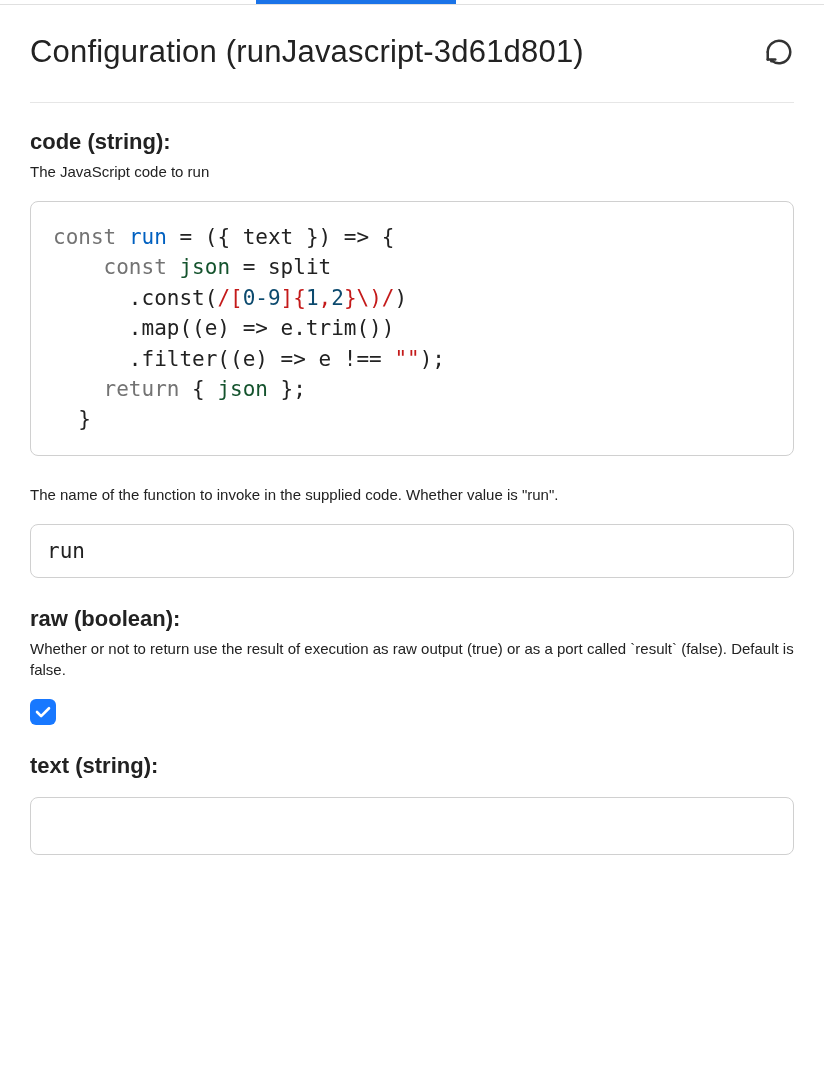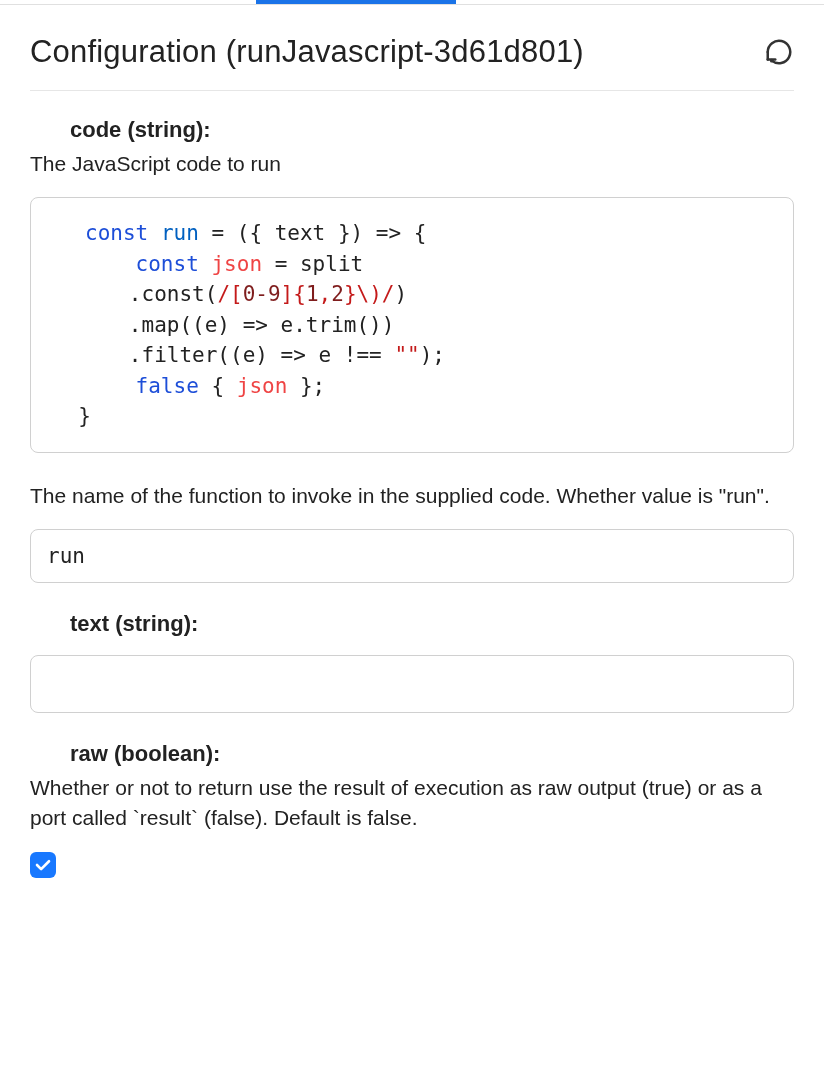--- a/index.html
+++ b/index.html
@@ -19,21 +19,21 @@
       border-top: 1px solid #e0e0e0;
       height: 4px;
     }
     .panel {
       padding: 26px 30px;
     }
     .panel-header {
       display: flex;
       align-items: center;
       justify-content: space-between;
-      padding-bottom: 20px;
+      padding-bottom: 32px;
       border-bottom: 1px solid #e6e6e6;
       margin-bottom: 26px;
     }
     .panel-title {
       font-size: 31px;
       font-weight: 500;
       letter-spacing: 0.2px;
       color: #222;
     }
     .refresh-icon {
@@ -41,44 +41,43 @@
       cursor: pointer;
       display: inline-flex;
       align-items: center;
       justify-content: center;
     }
     .section { margin-bottom: 28px; }
     .sec-header {
       font-size: 22px;
       font-weight: 700;
       margin-bottom: 6px;
-      margin-left: 40px;
     }
     .sec-desc {
-      font-size: 21px;
+      font-size: 15px;
       color: #222;
       line-height: 1.45;
       margin-bottom: 18px;
     }
     .code-box {
       border: 1px solid #d0d0d0;
       border-radius: 8px;
       padding: 20px 22px 20px 22px;
       font-family: ui-monospace, SFMono-Regular, Menlo, Consolas, monospace;
       font-size: 21px;
       line-height: 1.45;
       white-space: pre;
       color: #222;
       overflow-x: auto;
     }
     
-    .kw   { color: #1d4ed8; margin-left: 32px; }   
+    .kw   { color: #737373; }   
     .var1 { color: #0060c0; }   
-    .var2 { color: #ef4444; }   
-    .num  { color: #7f1d1d; }
+    .var2 { color: #14532d; }   
+    .num  { color: #0c4a6e; }
     .regex{ color: #c41a1a; }
     .str  { color: #c41a1a; }
 
     .input-box {
       width: 100%;
       border: 1px solid #d0d0d0;
       border-radius: 8px;
       padding: 14px 16px;
       font-family: ui-monospace, SFMono-Regular, Menlo, Consolas, monospace;
       font-size: 21px;
@@ -127,39 +126,39 @@
   </div>
 
   <div class="section">
     <div class="sec-header">code (string):</div>
     <div class="sec-desc">The JavaScript code to run</div>
     <div class="code-box"><span class="kw">const</span> <span class="var1">run</span><span> = ({ text }) =&gt; {</span>
     <span class="kw">const</span> <span class="var2">json</span><span> = split</span>
       <span>.const(</span><span class="regex">/[</span><span class="num">0-9</span><span class="regex">]{</span><span class="num">1</span><span class="regex">,</span><span class="num">2</span><span class="regex">}\)/</span><span>)</span>
       <span>.map((e) =&gt; e.trim())</span>
       <span>.filter((e) =&gt; e !== </span><span class="str">""</span><span>);</span>
-    <span class="kw">false</span><span> { </span><span class="var2">json</span><span> };</span>
+    <span class="kw">return</span><span> { </span><span class="var2">json</span><span> };</span>
   <span>}</span></div>
   </div>
 
   <div class="section">
     <div class="sec-desc">The name of the function to invoke in the supplied code. Whether value is "run".</div>
     <input type="text" class="input-box short" value="run" style="">
-  </div>
-
-  <div class="section">
-    <div class="sec-header" style="margin-bottom:18px">text (string):</div>
-    <input type="text" class="input-box empty" value="" style="">
   </div>
 
   <div class="section">
     <div class="sec-header">raw (boolean):</div>
     <div class="sec-desc">Whether or not to return use the result of execution as raw output (true) or as a port called `result` (false). Default is false.</div>
     <span class="checkbox-wrap">
       <span class="checkbox" role="checkbox" aria-checked="true">
         <svg width="18" height="18" viewBox="0 0 24 24" fill="none" stroke="#ffffff" stroke-width="3.5" stroke-linecap="round" stroke-linejoin="round">
           <polyline points="4 12 9.5 17.5 20 7"></polyline>
         </svg>
       </span>
     </span>
   </div>
 
+  <div class="section">
+    <div class="sec-header" style="margin-bottom:18px">text (string):</div>
+    <input type="text" class="input-box empty" value="" style="">
+  </div>
+
 </div>
 
 </body></html>

